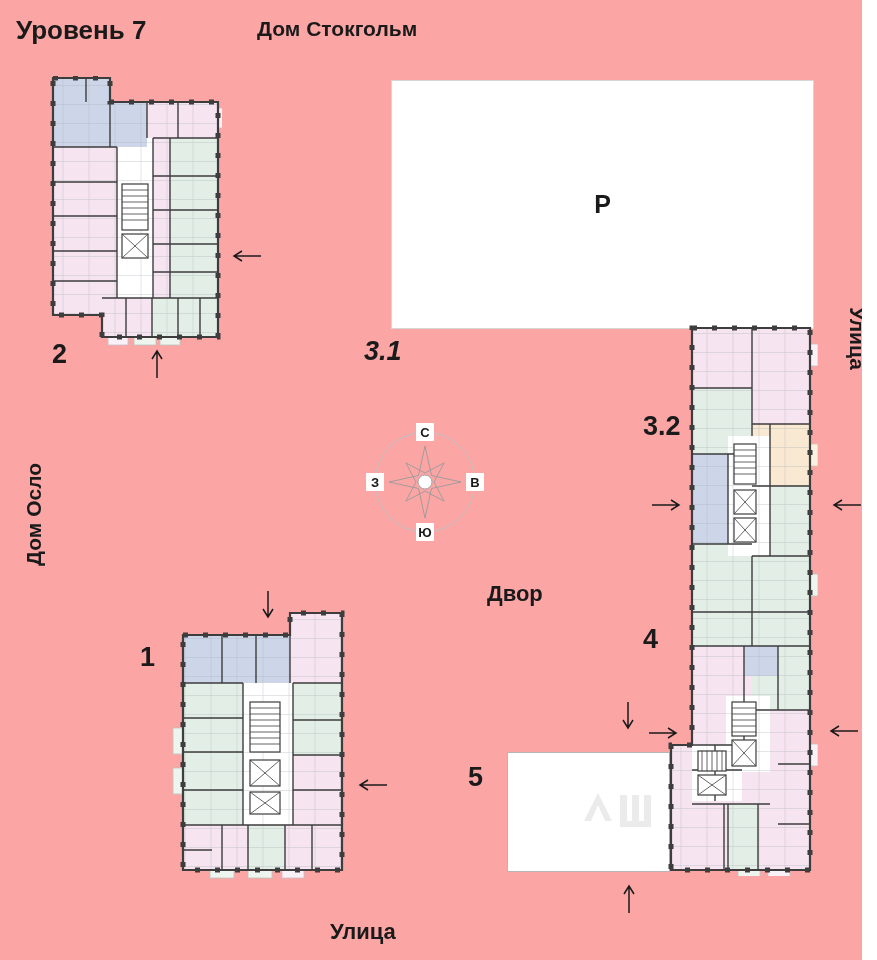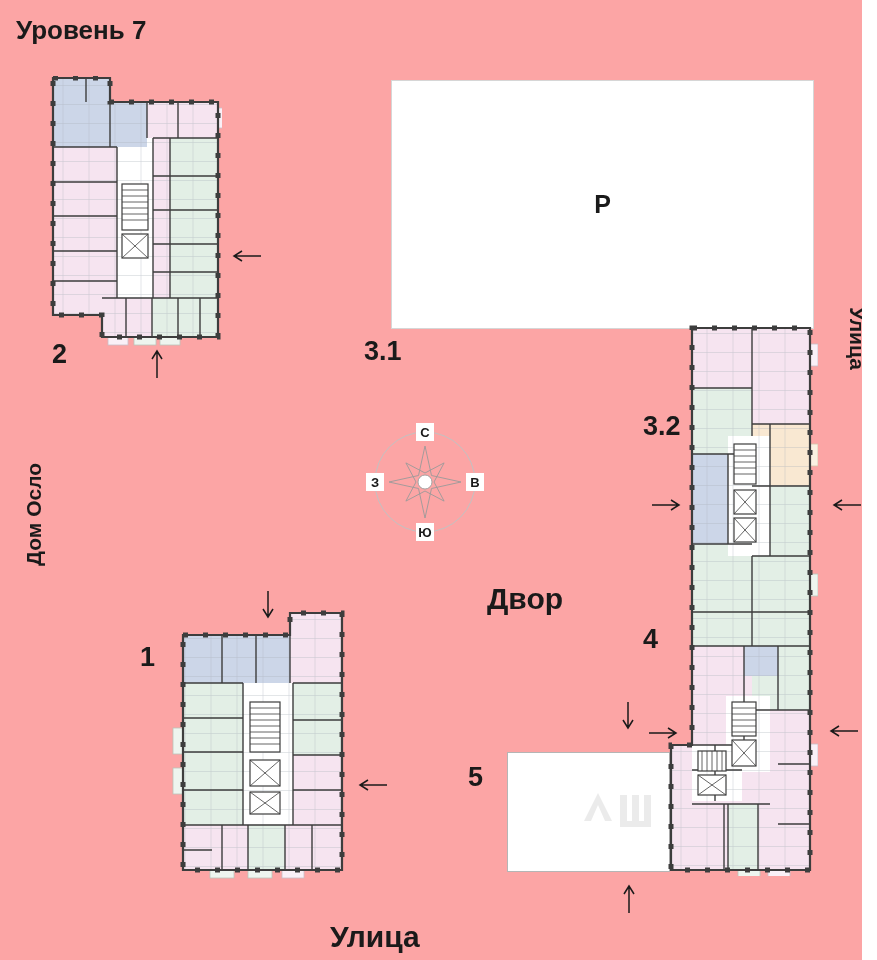--- a/index.html
+++ b/index.html
@@ -11,46 +11,47 @@
     --interior-line:#a9b2ba;
     --outline-light:#d6d6d6;
     --arrow:#1a1a1a;
   }
   html,body{margin:0;padding:0;background:#fff;}
   .canvas{position:relative;width:862px;height:960px;background:#fca5a5;overflow:hidden;
           font-family:"Liberation Sans",sans-serif;color:#1a1a1a;}
   .lbl{position:absolute;font-weight:700;white-space:nowrap;line-height:1.1;}
   .lbl-xl{font-size:26px;}
   .lbl-lg{font-size:21px;}
-  .lbl-md{font-size:30px;}
+  .lbl-md{font-size:22px;}
   .lbl-num{font-size:27px;}
   .v-up{transform:rotate(-90deg);transform-origin:0 0;}
   .v-down{transform:rotate(90deg);transform-origin:0 0;}
   .plan{position:absolute;}
   .zone{position:absolute;background:#fff;display:flex;align-items:center;justify-content:center;}
   #parking{left:391px;top:80px;width:421px;height:247px;border:1px solid var(--outline-light);}
   #parking .zone-lbl{font-size:25px;font-weight:700;}
   #b5{left:507px;top:752px;width:161px;height:118px;border:1px solid #b5b5b5;}
   #b5 svg{position:absolute;left:72px;top:28px;}
   #compass{position:absolute;left:363px;top:420px;}
   .arrow{position:absolute;}
 </style>
 </head>
 <body>
 
 <div class="canvas">
 
   <div class="lbl lbl-xl" style="left:16px;top:16px;">Уровень 7</div>
+  <div class="lbl lbl-lg" style="left:257px;top:17px;">Дом Стокгольм</div>
   <div class="lbl lbl-lg v-up" style="left:22px;top:566px;">Дом Осло</div>
   <div class="lbl lbl-lg v-down" style="left:869px;top:307px;">Улица</div>
   <div class="lbl lbl-md" style="left:487px;top:582px;">Двор</div>
   <div class="lbl lbl-md" style="left:330px;top:920px;">Улица</div>
 
   <div class="lbl lbl-num" style="left:52px;top:340px;">2</div>
-  <div class="lbl lbl-num" style="left:364px;top:337px;">3.1</div>
+  <div class="lbl lbl-num" style="left:364px;top:337px;font-style:italic;">3.1</div>
   <div class="lbl lbl-num" style="left:643px;top:412px;text-align:center;">3.2</div>
   <div class="lbl lbl-num" style="left:643px;top:625px;">4</div>
   <div class="lbl lbl-num" style="left:140px;top:643px;">1</div>
   <div class="lbl lbl-num" style="left:468px;top:763px;">5</div>
 
   <div class="zone" id="parking">
     <span class="zone-lbl">Р</span>
   </div>
 
   <div class="zone" id="b5">

